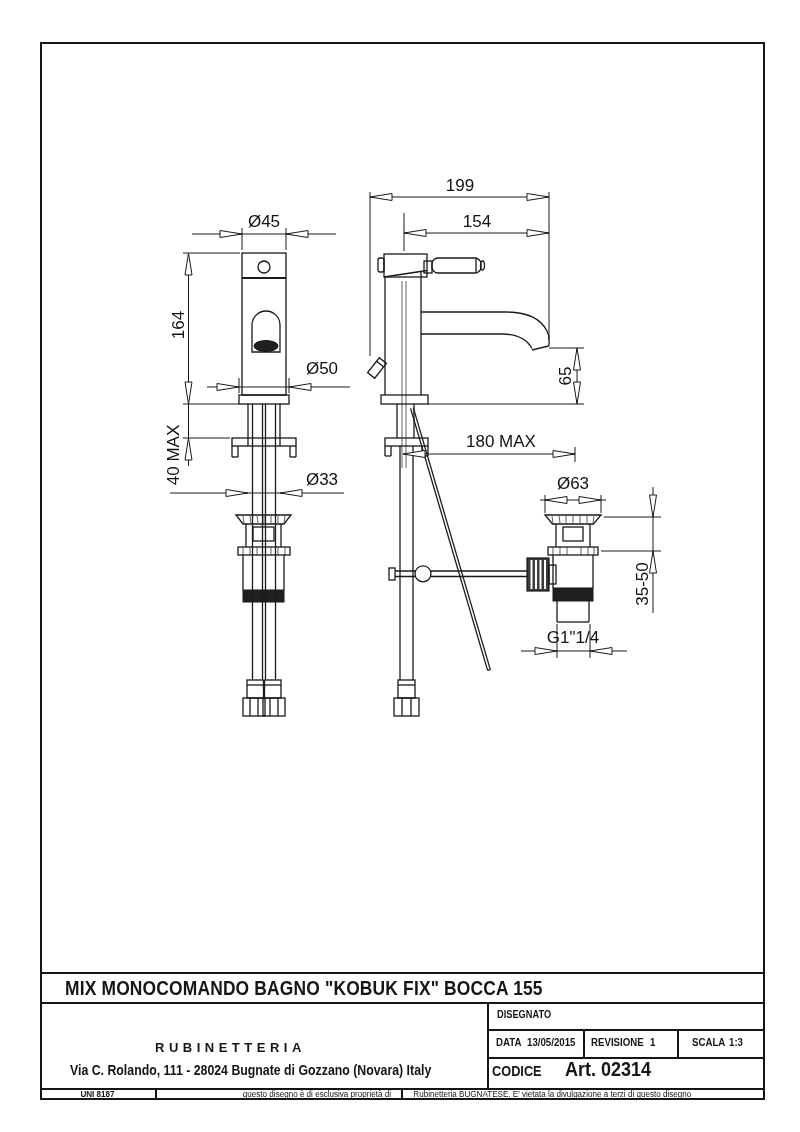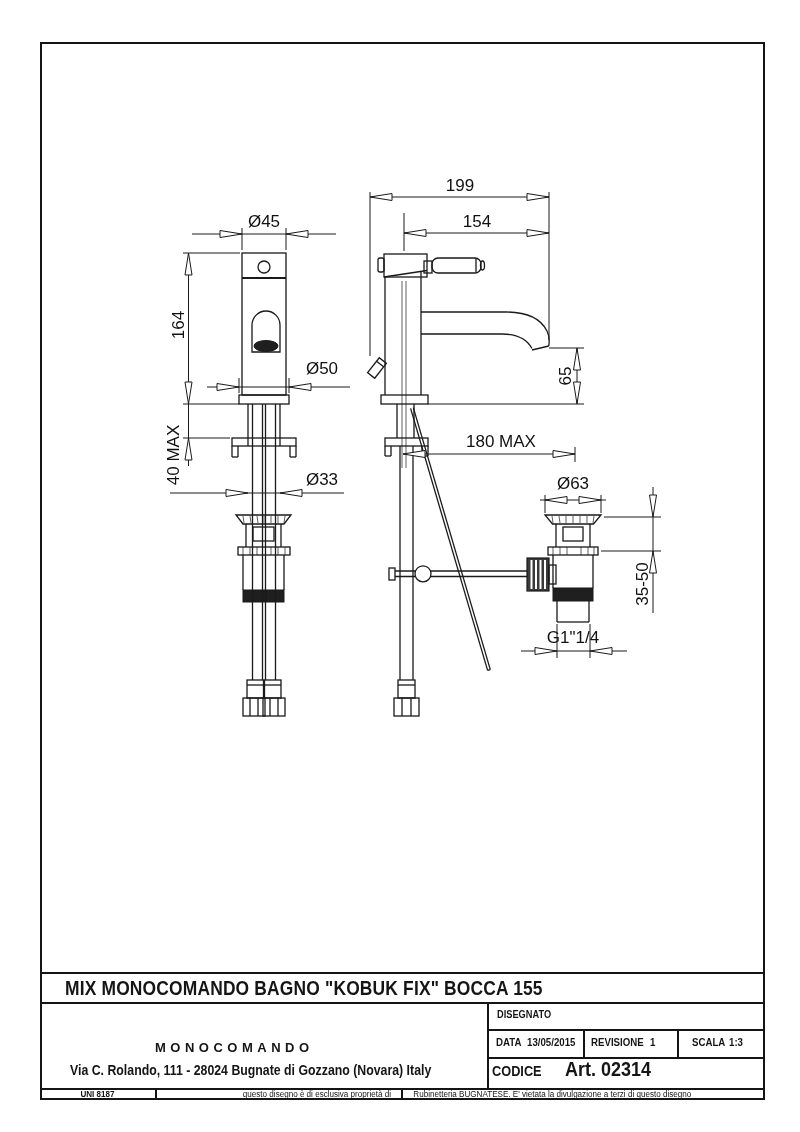--- a/index.html
+++ b/index.html
@@ -299,21 +299,21 @@
   <div class="ln" style="left:487px;top:1029px;width:278px;height:2px;"></div>
   <div class="ln" style="left:487px;top:1057px;width:278px;height:2px;"></div>
   <div class="ln" style="left:487px;top:1002px;width:2px;height:86px;"></div>
   <div class="ln" style="left:583px;top:1029px;width:2px;height:28px;"></div>
   <div class="ln" style="left:677px;top:1029px;width:2px;height:28px;"></div>
   <div class="ln" style="left:155px;top:1088px;width:2px;height:12px;"></div>
   <div class="ln" style="left:401px;top:1088px;width:2px;height:12px;"></div>
 
   <div class="ttl">MIX MONOCOMANDO BAGNO "KOBUK FIX" BOCCA 155</div>
 
-  <div class="logo-sub">MONOCOMANDO</div>
+  <div class="logo-sub">RUBINETTERIA</div>
   <div class="addr">Via C. Rolando, 111 - 28024 Bugnate di Gozzano (Novara) Italy</div>
 
   <div class="celllab" style="left:497px;top:1008px;font-size:10.5px;">DISEGNATO</div>
 
   <div class="celllab" style="left:496px;top:1036px;">DATA</div>
   <div class="cellval" style="left:527px;top:1036px;">13/05/2015</div>
   <div class="celllab" style="left:591px;top:1036px;">REVISIONE</div>
   <div class="cellval" style="left:650px;top:1036px;">1</div>
   <div class="celllab" style="left:692px;top:1036px;">SCALA</div>
   <div class="cellval" style="left:729px;top:1036px;">1:3</div>

